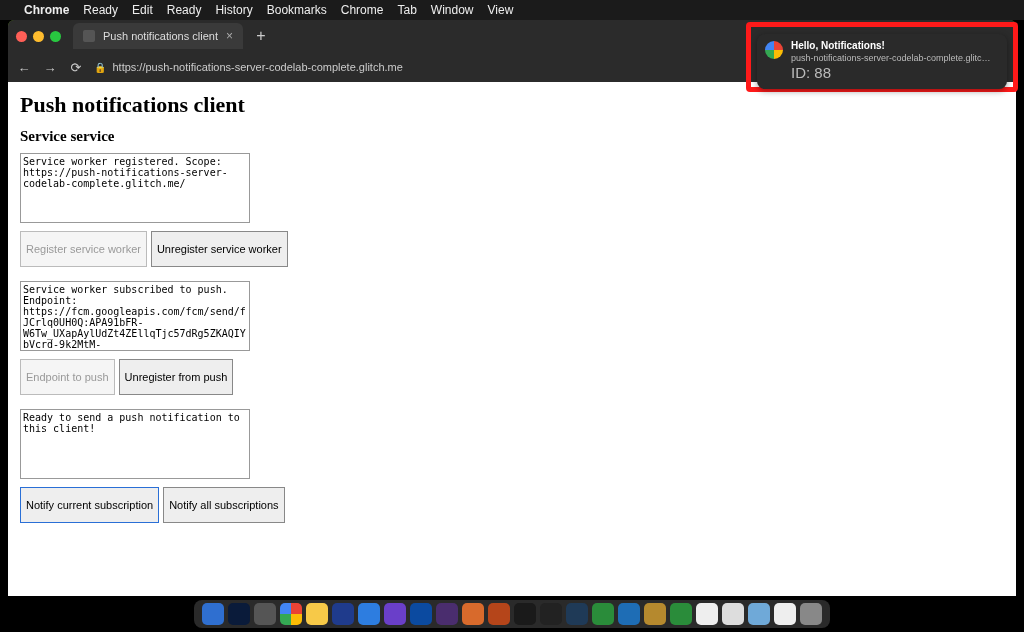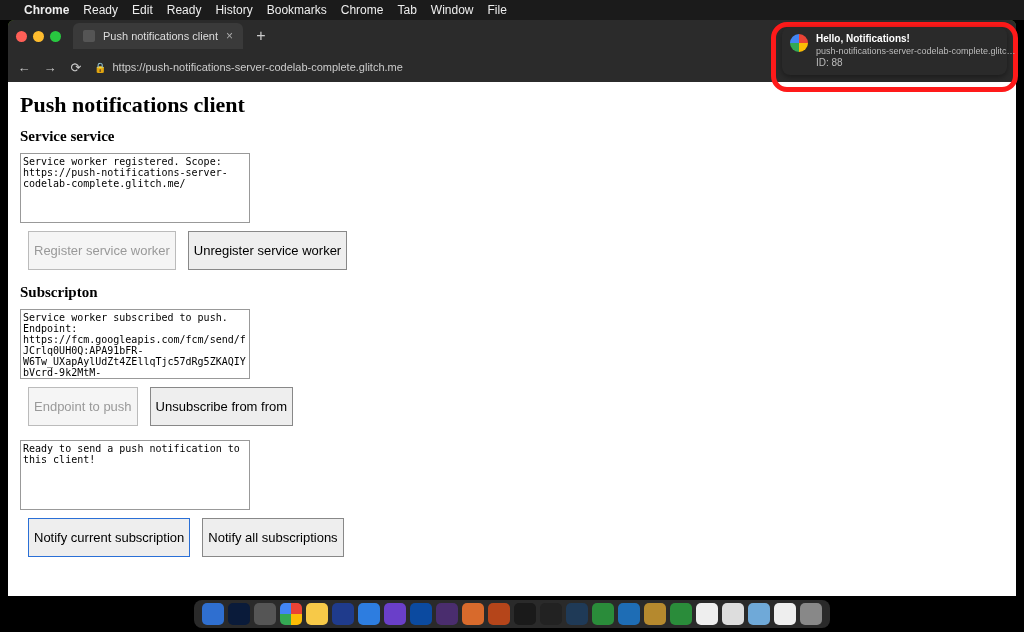--- a/index.html
+++ b/index.html
@@ -25,33 +25,33 @@
   .toolbar { height:30px; background:#2b2b2b; display:flex; align-items:center; padding:0 8px; gap:10px; color:#ccc; font-size:13px;}
   .toolbar .navbtn{ width:16px; text-align:center; }
   .addr { flex:1; display:flex; align-items:center; gap:6px; background:transparent; color:#ccc; font-size:11px;}
   .addr .lock{ font-size:10px;}
 
   .page { position:absolute; top:62px; left:0; right:0; bottom:0; background:#fff; padding:10px 12px; font-family: "Times New Roman", serif; color:#000; overflow:auto;}
   .page h1{ font-size:22px; font-weight:700; margin-bottom:10px;}
   .page h2{ font-size:15px; font-weight:700; margin:8px 0;}
   .page textarea{ width:230px; height:70px; font-family: Menlo, monospace; font-size:10px; padding:2px; resize:none; border:1px solid #999;}
   .btnrow{ margin:4px 0 14px 0;}
-  .btnrow button{ font-size:13px; padding:11px 5px; background:#eee; border:1px solid #888;margin-left:8px;}
+  .btnrow button{ font-size:11px; padding:11px 5px; background:#eee; border:1px solid #888;}
   .btnrow button.disabled{ color:#999; border-color:#bbb; background:#f5f5f5; pointer-events:none;}
   .btnrow button.primary{ border:1.5px solid #2a6fd6;text-align:right;}
 
 
   
-  .notif-wrap{ position:absolute; top:22px; right:6px; width:247px; height:70px; border:5px solid #ff1a1a; border-radius:16px; z-index:20; padding:0 6px; background:transparent;}
+  .notif-wrap{ position:absolute; top:22px; right:6px; width:272px; height:70px; border:5px solid #ff1a1a; border-radius:4px; z-index:20; padding:7px 6px; background:transparent;}
   .notif { background:#2a2a2a; color:#eee; border-radius:8px; display:flex; gap:8px; padding:6px 8px; font-size:10px; align-items:flex-start; box-shadow:0 2px 6px rgba(0,0,0,0.4);}
   .notif .nico{ width:18px; height:18px; border-radius:50%; background: conic-gradient(#ea4335 0 90deg,#fbbc05 90deg 180deg,#34a853 180deg 270deg,#4285f4 270deg 360deg); flex:none; margin-top:1px;}
   .notif .ntxt{ line-height:1.25;}
   .notif .ntitle{ font-weight:600; color:#fff;}
   .notif .nsrc{ color:#bbb; font-size:9px; max-width:200px; white-space:nowrap; overflow:hidden; text-overflow:ellipsis;}
-  .notif .nid{ color:#bbb; font-size:10px;}
+  .notif .nid{ color:#bbb; font-size:15px;}
 
   
   .dock { position:absolute; bottom:4px; left:50%; transform:translateX(-50%); height:28px; background:rgba(60,60,60,0.7); border-radius:8px; display:flex; align-items:center; padding:0 8px; gap:4px; z-index:10;}
   .dock .di{ width:22px; height:22px; border-radius:5px; }
   .c1{background:#2f6fd0;} .c2{background:#0a1b3a;} .c3{background:#555;}
   .c4{background:conic-gradient(#ea4335 0 90deg,#fbbc05 90deg 180deg,#34a853 180deg 270deg,#4285f4 270deg 360deg);}
   .c5{background:#f7c948;} .c6{background:#1f3b8c;} .c7{background:#2d7de0;} .c8{background:#6a3fc9;}
   .c9{background:#0b4aa0;} .c10{background:#4a2d6e;} .c11{background:#d86a2c;} .c12{background:#b5451a;}
   .c13{background:#1a1a1a;} .c14{background:#222;} .c15{background:#1f3a57;} .c16{background:#2a8c3a;}
   .c17{background:#1e6db5;} .c18{background:#b5892e;} .c19{background:#2a8c3a;} .c20{background:#eee;}
@@ -69,21 +69,21 @@
   <span class="apple"></span>
   <span class="bold">Chrome</span>
   <span>Ready</span>
   <span>Edit</span>
   <span>Ready</span>
   <span>History</span>
   <span>Bookmarks</span>
   <span>Chrome</span>
   <span>Tab</span>
   <span>Window</span>
-  <span>File</span>
+  <span>View</span>
 </div>
 
 <div class="chrome">
   <div class="tabstrip">
     <div class="traffic">
       <span class="tl-red"></span>
       <span class="tl-yel"></span>
       <span class="tl-grn"></span>
     </div>
     <div class="tab">
@@ -107,27 +107,26 @@
     <h1>Push notifications client</h1>
 
     <h2>Service service</h2>
     <textarea style="">Service worker registered. Scope:
 https://push-notifications-server-codelab-complete.glitch.me/</textarea>
     <div class="btnrow">
       <button class="disabled">Register service worker</button>
       <button>Unregister service worker</button>
     </div>
 
-    <h2>Subscripton</h2>
     <textarea style="">Service worker subscribed to push.
 Endpoint:
 https://fcm.googleapis.com/fcm/send/fJCrlq0UH0Q:APA91bFR-W6Tw_UXapAylUdZt4ZEllqTjc57dRg5ZKAQIYbVcrd-9k2MtM-jn3go6YkLkFj9jgncuDBkKulRahXWJCXQ8aMULwlbBGvl9YygVyLonZLzFaXhqlem5sqbu</textarea>
     <div class="btnrow">
       <button class="disabled">Endpoint to push</button>
-      <button>Unsubscribe from from</button>
+      <button>Unregister from push</button>
     </div>
 
     <textarea style="">Ready to send a push notification to this client!</textarea>
     <div class="btnrow">
       <button class="primary">Notify current subscription</button>
       <button>Notify all subscriptions</button>
     </div>
   </div>
 </div>
 

